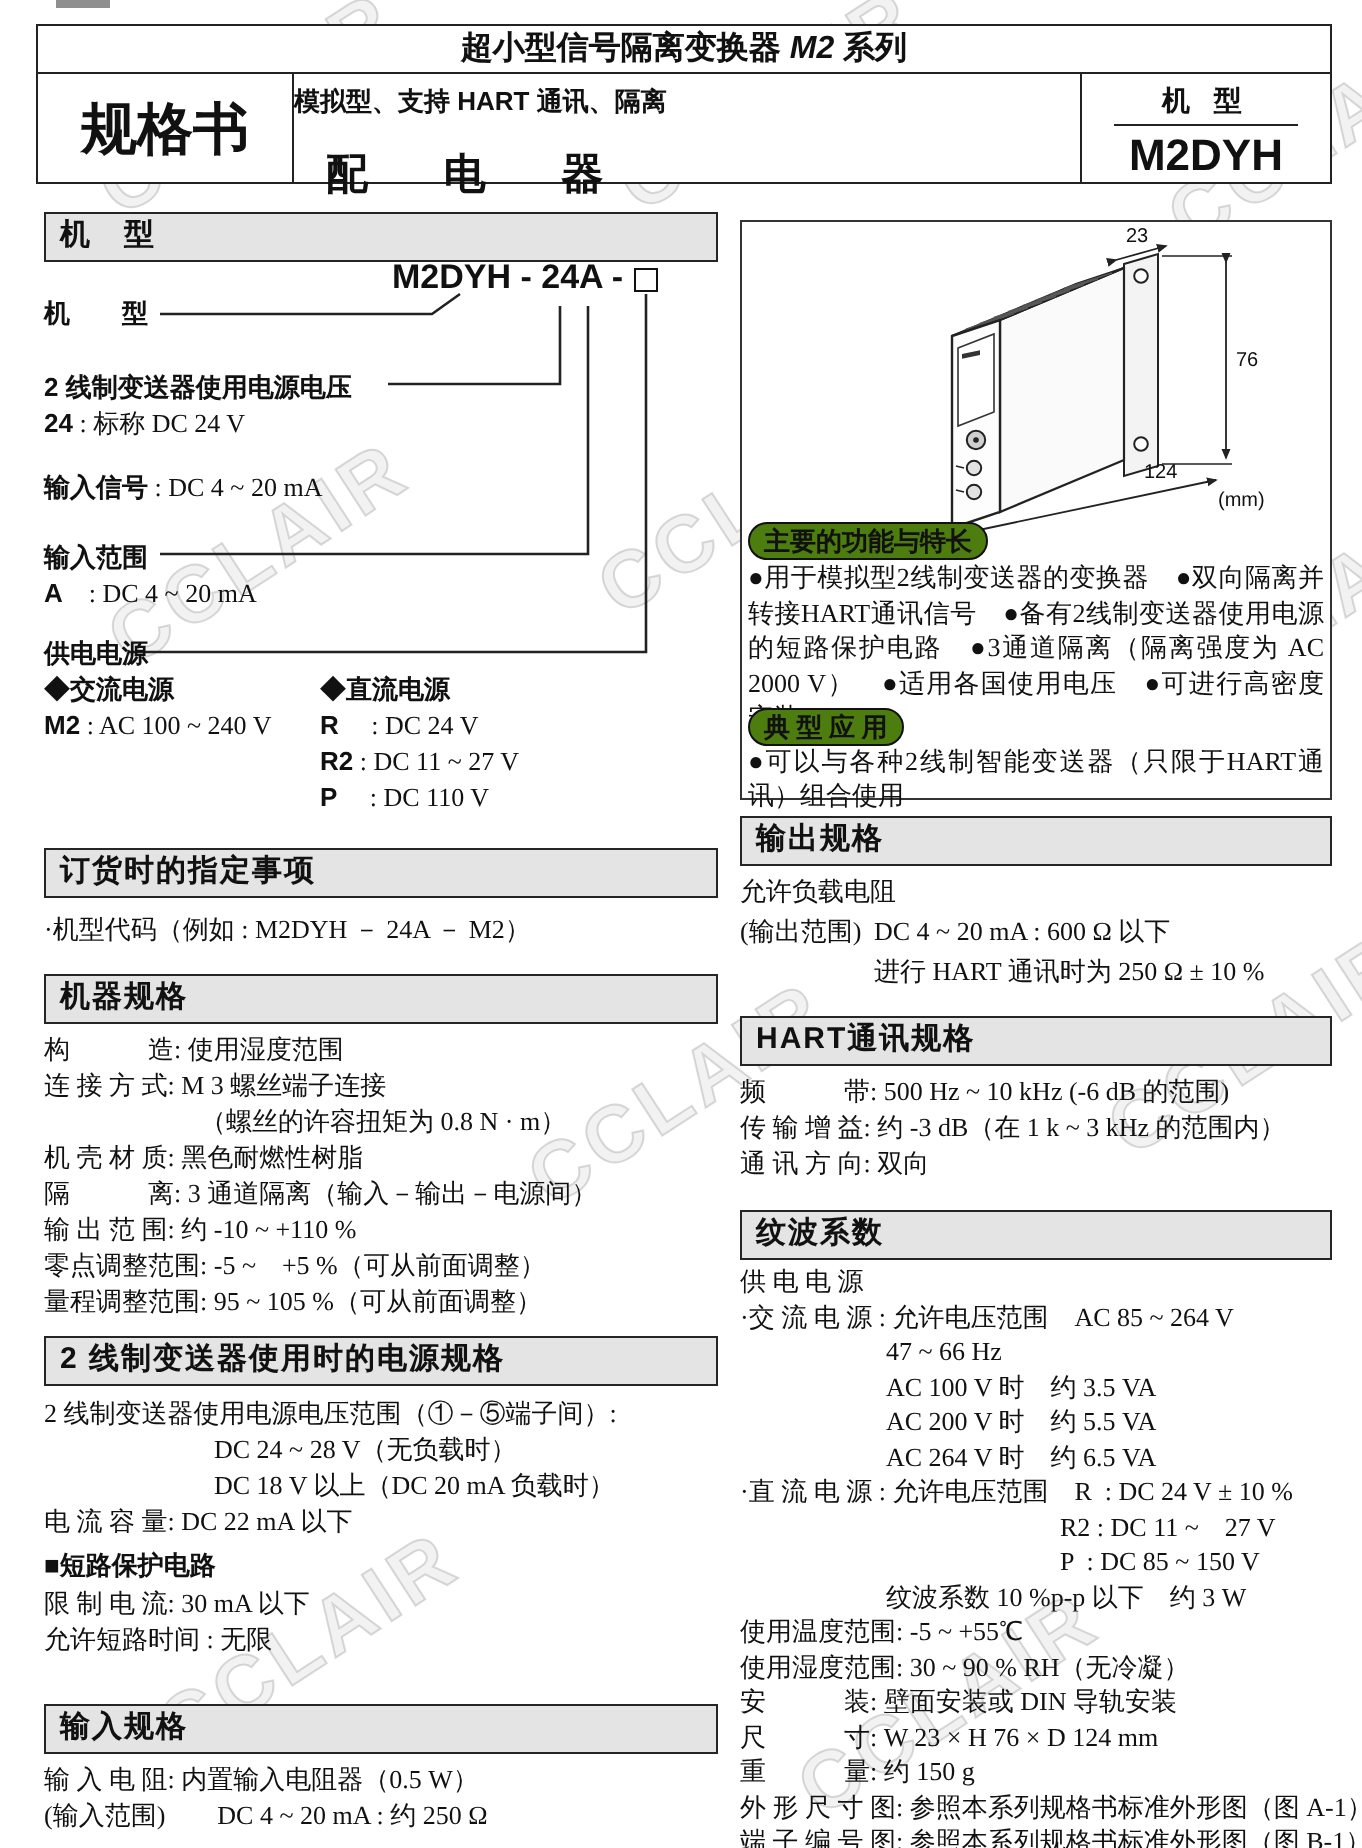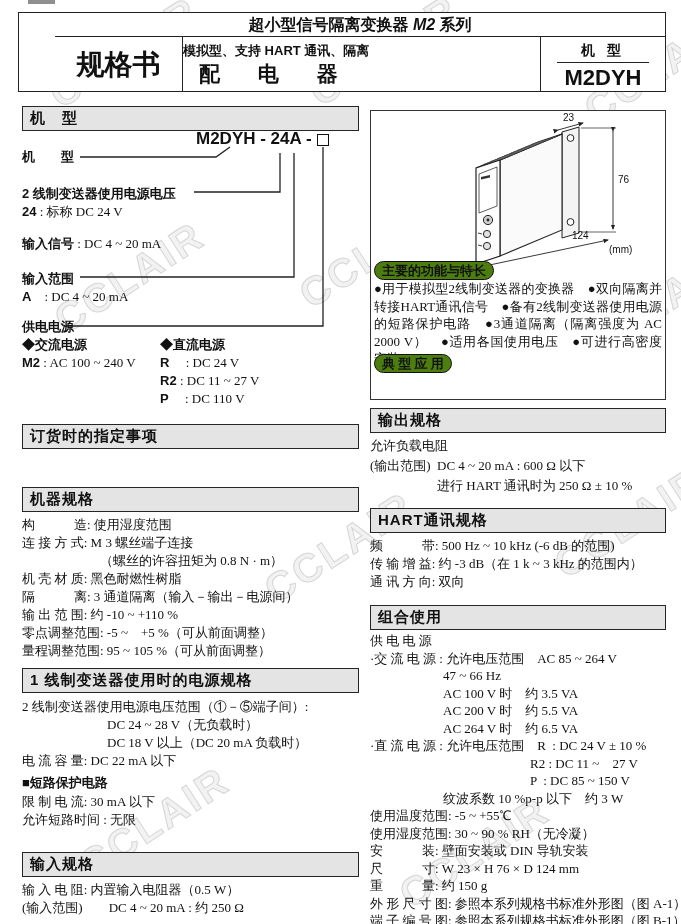--- a/index.html
+++ b/index.html
@@ -4,31 +4,31 @@
 <style>
   html,body{margin:0;padding:0;background:#fff;}
   .page{position:relative;width:681px;height:924px;background:#ffffff;overflow:hidden;
         font-family:"Liberation Serif",serif;color:#111;}
   .wm{position:absolute;font-family:"Liberation Sans",sans-serif;font-weight:bold;font-size:40px;
       letter-spacing:3px;color:rgba(185,185,185,0.18);-webkit-text-stroke:1px rgba(170,170,170,0.45);
       transform:rotate(-33deg);pointer-events:none;z-index:0;}
   .z{position:absolute;z-index:2;}
   
   .hdr{position:absolute;left:18px;top:12px;width:648px;height:80px;border:1.6px solid #222;
-       box-sizing:border-box;background:#fff;z-index:2;padding-left:36px;}
+       box-sizing:border-box;background:#fff;z-index:2;}
   .hdr-row1{height:23px;border-bottom:1.4px solid #222;text-align:center;
             font-family:"Liberation Sans",sans-serif;font-weight:bold;font-size:16px;line-height:23px;}
   .hdr-row1 .m2{font-style:italic;}
   .hdr-row2{display:flex;height:55px;}
   .hdr-doc{width:127px;border-right:1.4px solid #222;display:flex;align-items:center;justify-content:center;
            font-family:"Liberation Sans",sans-serif;font-weight:bold;font-size:28px;}
   .hdr-center{flex:1;border-right:1.4px solid #222;text-align:left;padding-top:5px;box-sizing:border-box;}
   .hdr-sub{font-size:13px;font-weight:bold;font-family:"Liberation Sans",sans-serif;}
   .hdr-prod{font-size:21px;font-weight:bold;font-family:"Liberation Sans",sans-serif;
-            letter-spacing:16px;padding-left:16px;margin-top:0;}
+            letter-spacing:16px;padding-left:16px;margin-top:13px;}
   .hdr-model{width:124px;box-sizing:border-box;}
   .hdr-model-label{margin:5px 16px 0;border-bottom:1.3px solid #222;font-size:14px;font-weight:bold;
                    font-family:"Liberation Sans",sans-serif;text-align:center;padding-bottom:2px;letter-spacing:4px;}
   .hdr-model-value{font-size:22px;font-weight:bold;font-family:"Liberation Sans",sans-serif;
                    text-align:center;margin-top:2px;}
   
   .bar{position:absolute;left:22px;width:337px;height:25px;background:#e4e4e4;border:1.6px solid #252525;
        box-sizing:border-box;font-family:"Liberation Sans",sans-serif;font-weight:bold;font-size:15px;
        line-height:21px;padding-left:7px;z-index:2;letter-spacing:1px;}
   .bar.r{left:370px;width:296px;}
@@ -104,34 +104,35 @@
   <div class="txt" style="left:22px;top:289px"><span class="bb">A</span><span>　: DC 4 ~ 20 mA</span></div>
   <div class="txt bb" style="left:22px;top:319px">供电电源</div>
   <div class="txt bb" style="left:22px;top:337px">◆交流电源</div>
   <div class="txt bb" style="left:160px;top:337px">◆直流电源</div>
   <div class="txt" style="left:22px;top:355px"><span class="bb">M2</span><span> : AC 100 ~ 240 V</span></div>
   <div class="txt" style="left:160px;top:355px"><span class="bb">R</span><span>　 : DC 24 V</span></div>
   <div class="txt" style="left:160px;top:373px"><span class="bb">R2</span><span> : DC 11 ~ 27 V</span></div>
   <div class="txt" style="left:160px;top:391px"><span class="bb">P</span><span>　 : DC 110 V</span></div>
 
   <div class="bar" style="top:424px">订货时的指定事项</div>
+  <div class="txt" style="left:22px;top:457px">·机型代码（例如 : M2DYH － 24A － M2）</div>
 
   <div class="bar" style="top:487px">机器规格</div>
   <div class="stack" style="left:22px;top:516px">
     <div>构　　　造: 使用湿度范围</div>
     <div>连 接 方 式: M 3 螺丝端子连接</div>
     <div class="i78">（螺丝的许容扭矩为 0.8 N · m）</div>
     <div>机 壳 材 质: 黑色耐燃性树脂</div>
     <div>隔　　　离: 3 通道隔离（输入－输出－电源间）</div>
     <div>输 出 范 围: 约 -10 ~ +110 %</div>
     <div>零点调整范围: -5 ~　+5 %（可从前面调整）</div>
     <div>量程调整范围: 95 ~ 105 %（可从前面调整）</div>
   </div>
 
-  <div class="bar" style="top:668px">1 线制变送器使用时的电源规格</div>
+  <div class="bar" style="top:668px">2 线制变送器使用时的电源规格</div>
   <div class="stack" style="left:22px;top:698px">
     <div>2 线制变送器使用电源电压范围（①－⑤端子间）:</div>
     <div class="i85">DC 24 ~ 28 V（无负载时）</div>
     <div class="i85">DC 18 V 以上（DC 20 mA 负载时）</div>
     <div>电 流 容 量: DC 22 mA 以下</div>
   </div>
   <div class="txt bb" style="left:22px;top:775px;font-family:'Liberation Serif',serif">■短路保护电路</div>
   <div class="stack" style="left:22px;top:793px">
     <div>限 制 电 流: 30 mA 以下</div>
     <div>允许短路时间 : 无限</div>
@@ -187,35 +188,36 @@
     <line x1="201" y1="19" x2="201" y2="117" stroke="#222" stroke-width="0.9" marker-start="url(#ah)" marker-end="url(#ah)"></line>
     <text x="206" y="71">76</text>
     <line x1="68" y1="155" x2="196" y2="128" stroke="#222" stroke-width="0.9" marker-start="url(#ah)" marker-end="url(#ah)"></line>
     <text x="160" y="127">124</text>
     <text x="197" y="141">(mm)</text>
   </svg>
 
   <div class="pill" style="left:374px;top:261px">主要的功能与特长</div>
   <div class="para" style="left:374px;top:280px;width:288px">●用于模拟型2线制变送器的变换器　●双向隔离并转接HART通讯信号　●备有2线制变送器使用电源的短路保护电路　●3通道隔离（隔离强度为 AC 2000 V）　●适用各国使用电压　●可进行高密度安装</div>
   <div class="pill" style="left:374px;top:354px">典 型 应 用</div>
+  <div class="para" style="left:374px;top:373px;width:288px;line-height:16.5px">●可以与各种2线制智能变送器（只限于HART通讯）组合使用</div>
 
   <div class="bar r" style="top:408px">输出规格</div>
   <div class="txt" style="left:370px;top:438px">允许负载电阻</div>
   <div class="txt" style="left:370px;top:458px">(输出范围)</div>
   <div class="txt" style="left:437px;top:458px">DC 4 ~ 20 mA : 600 Ω 以下</div>
   <div class="txt" style="left:437px;top:478px">进行 HART 通讯时为 250 Ω ± 10 %</div>
 
   <div class="bar r" style="top:508px">HART通讯规格</div>
   <div class="stack" style="left:370px;top:537px">
     <div>频　　　带: 500 Hz ~ 10 kHz (-6 dB 的范围)</div>
     <div>传 输 增 益: 约 -3 dB（在 1 k ~ 3 kHz 的范围内）</div>
     <div>通 讯 方 向: 双向</div>
   </div>
 
-  <div class="bar r" style="top:605px">组合使用</div>
+  <div class="bar r" style="top:605px">纹波系数</div>
   <div class="stack setup" style="left:370px;top:632px">
     <div>供 电 电 源</div>
     <div>·交 流 电 源 : 允许电压范围　AC 85 ~ 264 V</div>
     <div class="i73">47 ~ 66 Hz</div>
     <div class="i73">AC 100 V 时　约 3.5 VA</div>
     <div class="i73">AC 200 V 时　约 5.5 VA</div>
     <div class="i73">AC 264 V 时　约 6.5 VA</div>
     <div>·直 流 电 源 : 允许电压范围　R  : DC 24 V ± 10 %</div>
     <div class="i160">R2 : DC 11 ~　27 V</div>
     <div class="i160">P  : DC 85 ~ 150 V</div>

